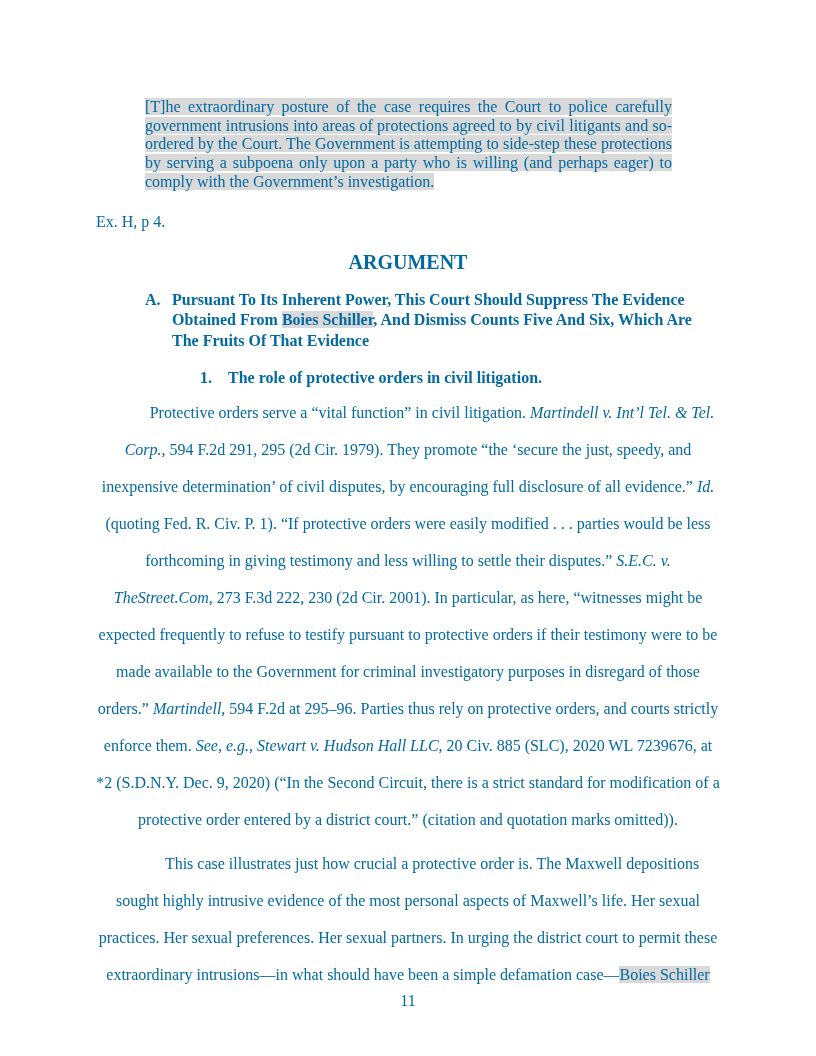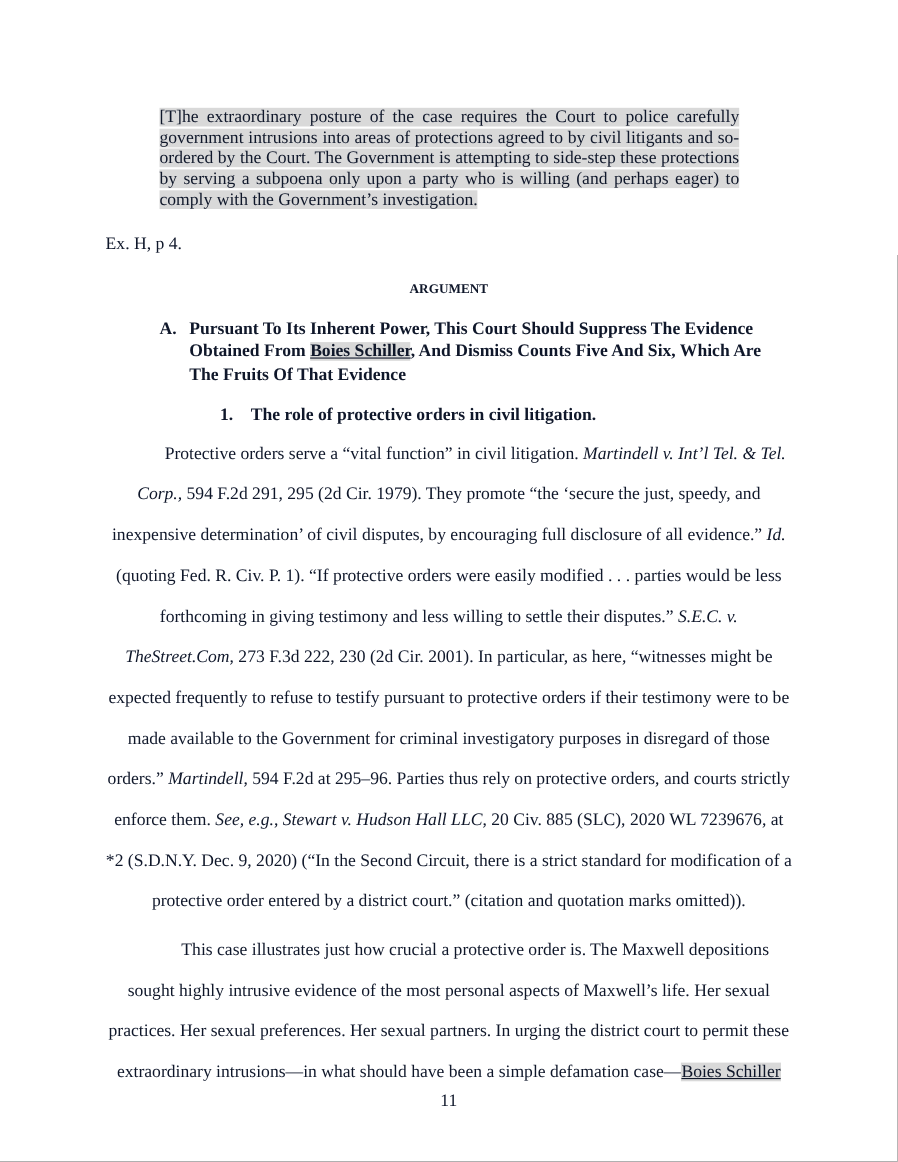--- a/index.html
+++ b/index.html
@@ -10,39 +10,39 @@
   .page {
     width: 816px;
     height: 1056px;
     margin: 0 auto;
     background: #ffffff;
     position: relative;
     box-sizing: border-box;
     padding: 98px 96px 0 96px;
     font-family: "Liberation Serif", "DejaVu Serif", serif;
     font-size: 16px;
-    color: #0f172a;
+    color: #0369a1;
     overflow: hidden;
   }
   .blockquote {
     margin-left: 49px;
     margin-right: 48px;
     line-height: 18.7px;
     text-align: justify;
   }
   .hl {
     background: #d9d9d9;
   }
   .cite {
     margin: 20px 0 0 0;
     line-height: 19px;
   }
   .argument {
     margin: 22px 0 0 0;
-    font-size: 12px;
+    font-size: 20px;
     font-weight: bold;
     text-align: center;
     line-height: 19px;
   }
   .section-a {
     margin: 18px 0 0 49px;
     display: flex;
     font-weight: bold;
     line-height: 20.5px;
   }
@@ -62,21 +62,21 @@
   .subsection .label {
     flex: 0 0 28px;
   }
   .body-para {
     margin: 7px 0 0 0;
     line-height: 37px;
     text-indent: 48px;
     text-align: center;
   }
   .body-para .i { font-style: italic; }
-  .section-a .hl, .body-para .hl { background: #d9d9d9; text-decoration: underline; }
+  .section-a .hl, .body-para .hl { background: #d9d9d9; }
   .page-number {
     position: absolute;
     bottom: 46px;
     left: 0;
     width: 100%;
     text-align: center;
     line-height: 19px;
   }
 </style>
 </head>

